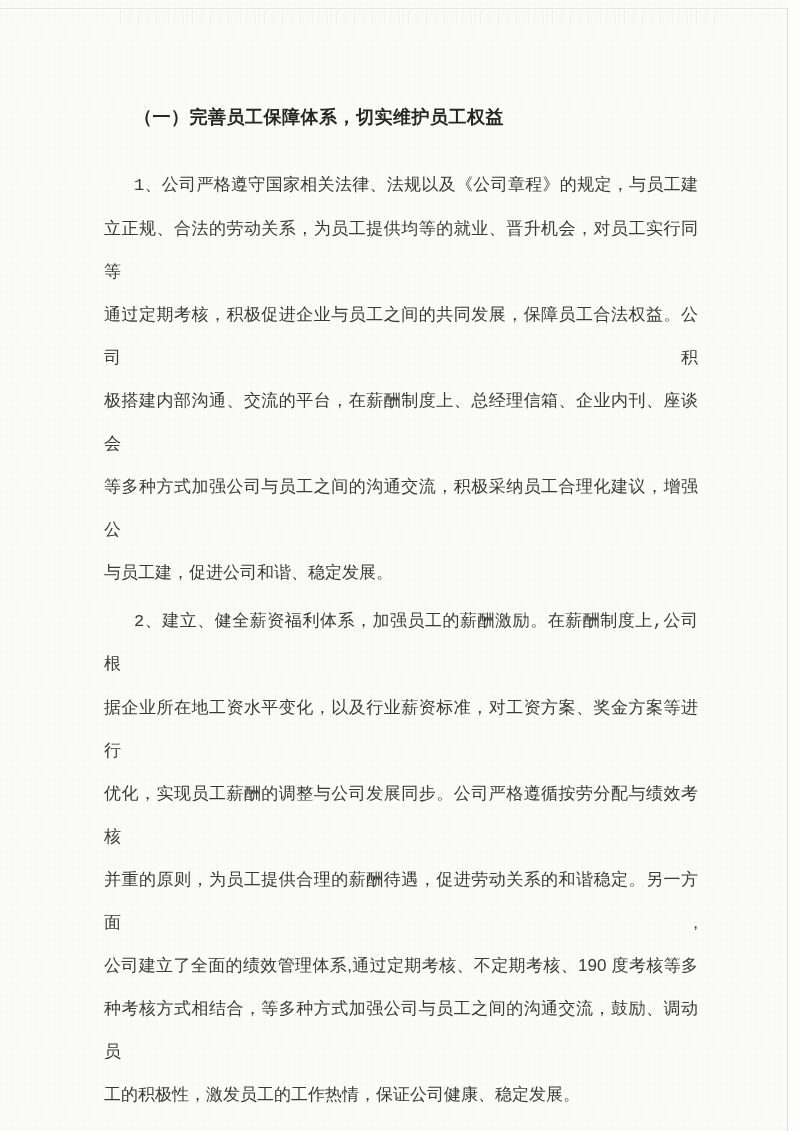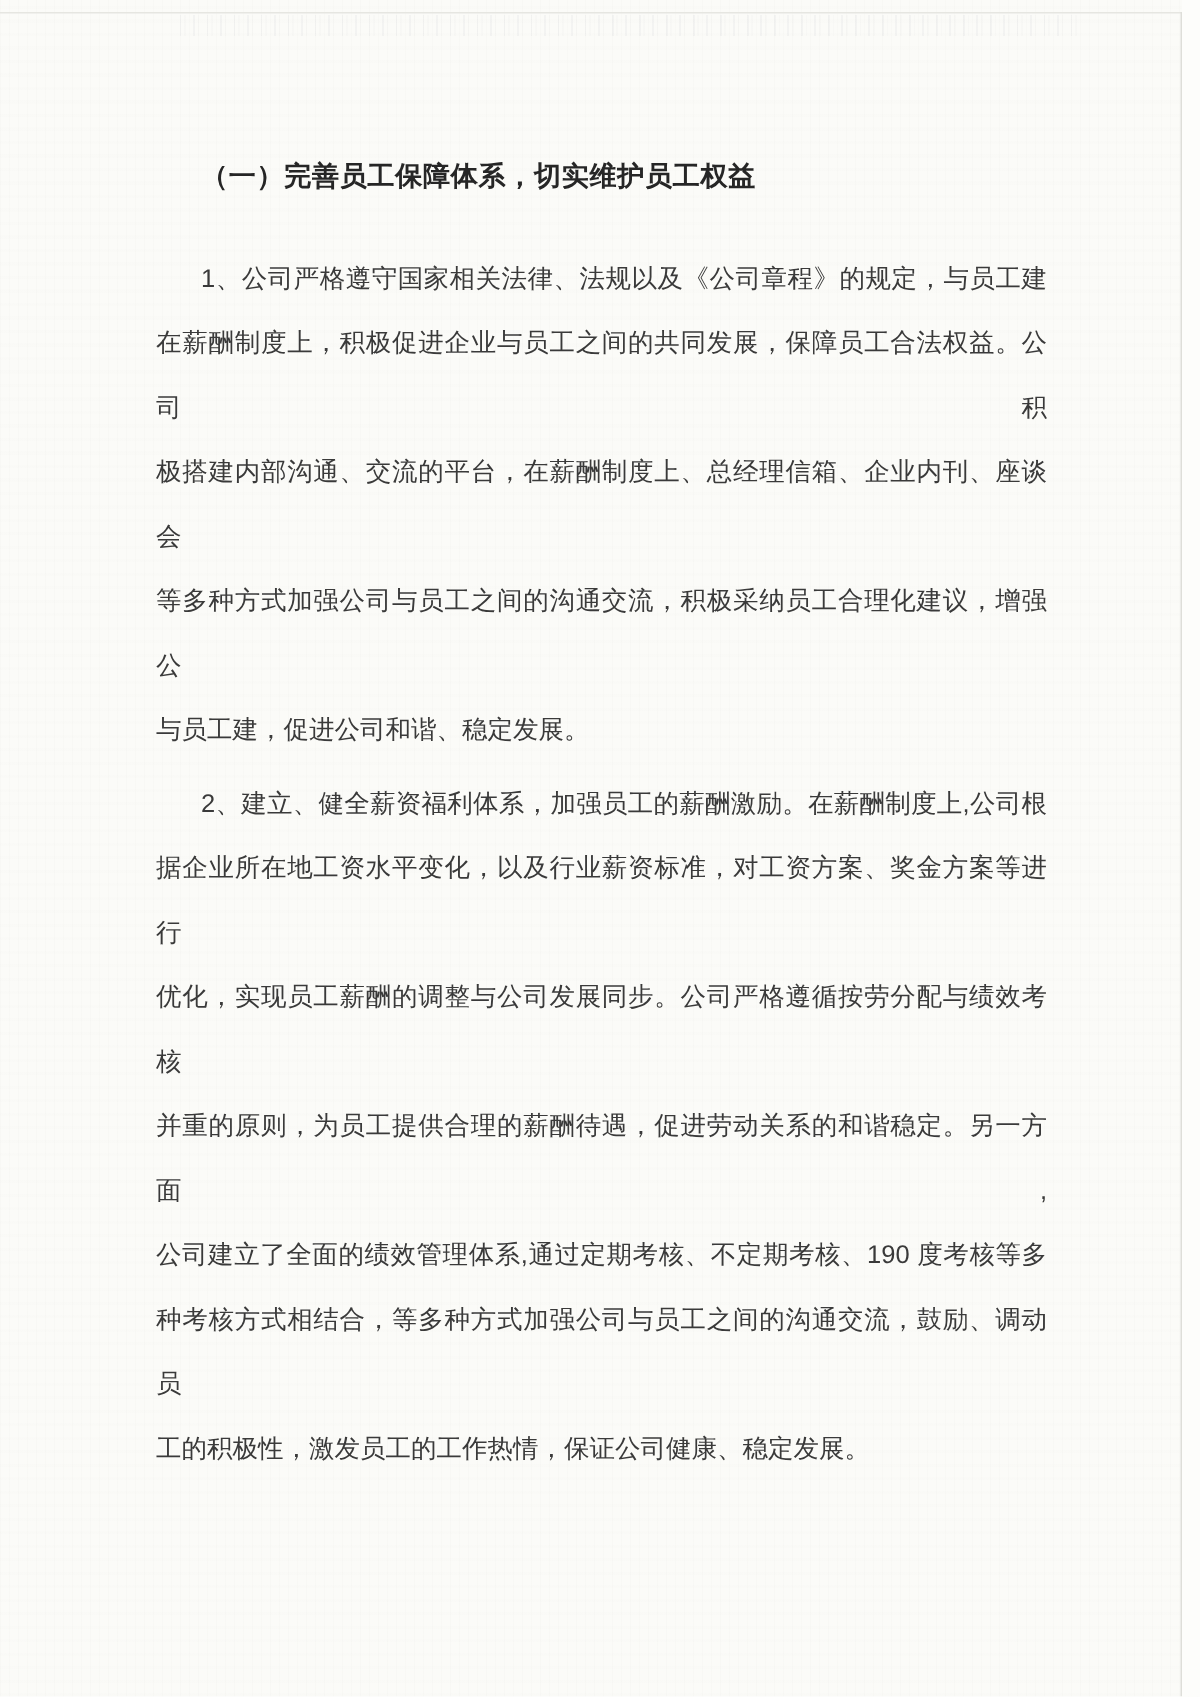--- a/index.html
+++ b/index.html
@@ -80,20 +80,21 @@
   .heading-2 { margin-top: 8px; }
   .line {
     font-size: 17px;
     line-height: 43px;
     text-align: justify;
     text-align-last: justify;
     text-justify: inter-character;
   }
   .line.first {
     text-indent: 30px;
+    font-family: Liberation Mono, monospace;
   }
   .line.last {
     text-align-last: left;
   }
 </style>
 </head>
 <body>
 
 <div class="page">
 
@@ -101,21 +102,22 @@
   <div class="scan-right-margin"></div>
   <div class="scan-right-edge"></div>
   <div class="scan-noise-strip"></div>
 
   <div class="content">
 
     <div class="heading heading-1">（一）完善员工保障体系，切实维护员工权益</div>
 
     <div class="para para-1">
       <div class="line first">1、公司严格遵守国家相关法律、法规以及《公司章程》的规定，与员工建</div>
-      <div class="line">在薪酬制度上，积极促进企业与员工之间的共同发展，保障员工合法权益。公司积</div>
+      <div class="line">立正规、合法的劳动关系，为员工提供均等的就业、晋升机会，对员工实行同等</div>
+      <div class="line">通过定期考核，积极促进企业与员工之间的共同发展，保障员工合法权益。公司积</div>
       <div class="line">极搭建内部沟通、交流的平台，在薪酬制度上、总经理信箱、企业内刊、座谈会</div>
       <div class="line">等多种方式加强公司与员工之间的沟通交流，积极采纳员工合理化建议，增强公</div>
       <div class="line last">与员工建，促进公司和谐、稳定发展。</div>
     </div>
 
     <div class="para para-2">
       <div class="line first">2、建立、健全薪资福利体系，加强员工的薪酬激励。在薪酬制度上,公司根</div>
       <div class="line">据企业所在地工资水平变化，以及行业薪资标准，对工资方案、奖金方案等进行</div>
       <div class="line">优化，实现员工薪酬的调整与公司发展同步。公司严格遵循按劳分配与绩效考核</div>
       <div class="line">并重的原则，为员工提供合理的薪酬待遇，促进劳动关系的和谐稳定。另一方面,</div>

